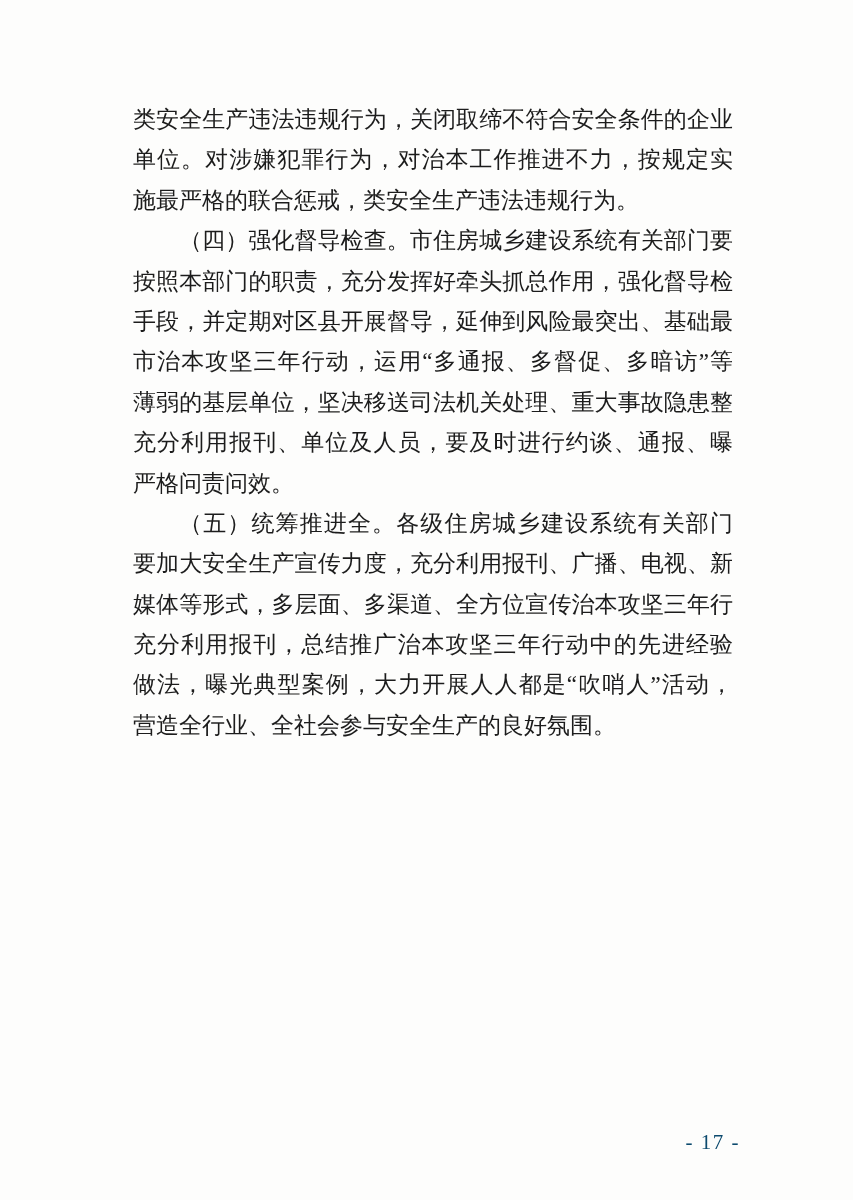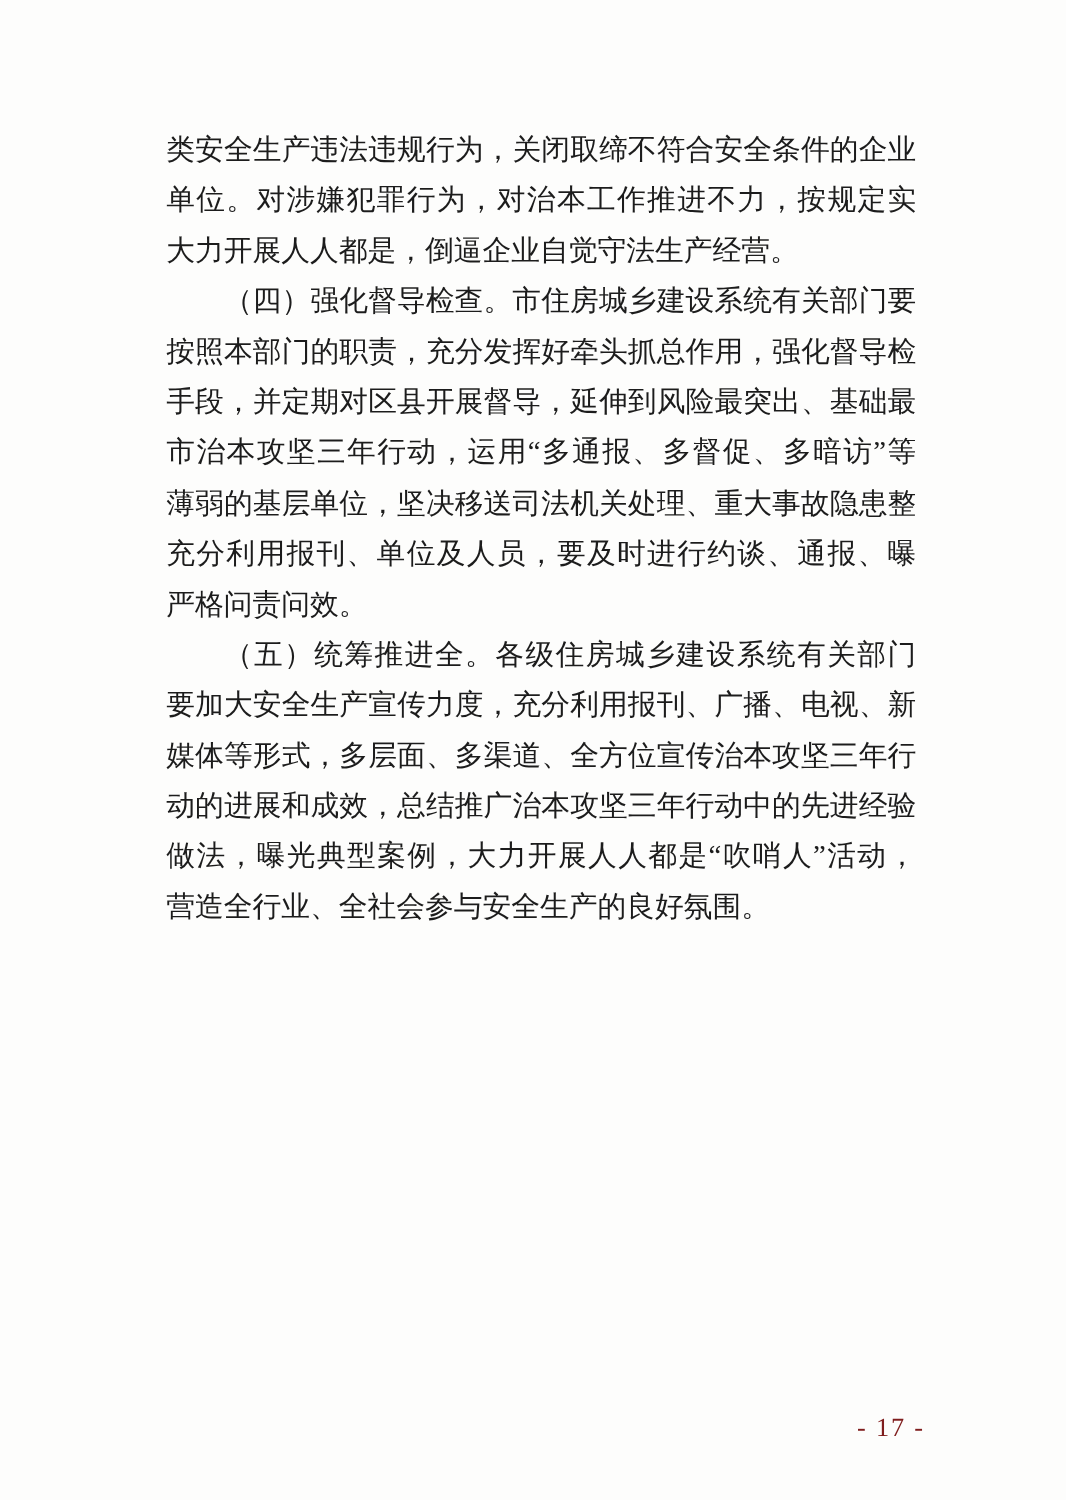--- a/index.html
+++ b/index.html
@@ -41,51 +41,51 @@
     text-indent: 46px;
   }
   .footer {
     position: absolute;
     top: 1130px;
     left: 0;
     right: 113px;
     text-align: right;
     font-size: 21px;
     letter-spacing: 1.5px;
-    color: #7f1d1d;
+    color: #0c4a6e;
   }
 </style>
 </head>
 <body>
 
 <div class="page">
 
   <div class="body-text">
 
     <div class="paragraph">
       <div class="line justify">类安全生产违法违规行为，关闭取缔不符合安全条件的企业</div>
       <div class="line justify">单位。对涉嫌犯罪行为，对治本工作推进不力，按规定实</div>
-      <div class="line">大力开展人人都是，倒逼企业自觉守法生产经营。</div>
+      <div class="line">施最严格的联合惩戒，类安全生产违法违规行为。</div>
     </div>
 
     <div class="paragraph">
       <div class="line justify indent">（四）强化督导检查。市住房城乡建设系统有关部门要</div>
       <div class="line justify">按照本部门的职责，充分发挥好牵头抓总作用，强化督导检查</div>
       <div class="line justify">手段，并定期对区县开展督导，延伸到风险最突出、基础最</div>
       <div class="line justify">市治本攻坚三年行动，运用“多通报、多督促、多暗访”等</div>
       <div class="line justify">薄弱的基层单位，坚决移送司法机关处理、重大事故隐患整治</div>
       <div class="line justify">充分利用报刊、单位及人员，要及时进行约谈、通报、曝光，</div>
       <div class="line">严格问责问效。</div>
     </div>
 
     <div class="paragraph">
       <div class="line justify indent">（五）统筹推进全。各级住房城乡建设系统有关部门</div>
       <div class="line justify">要加大安全生产宣传力度，充分利用报刊、广播、电视、新</div>
       <div class="line justify">媒体等形式，多层面、多渠道、全方位宣传治本攻坚三年行</div>
-      <div class="line justify">动的进展和成效，总结推广治本攻坚三年行动中的先进经验</div>
+      <div class="line justify">充分利用报刊，总结推广治本攻坚三年行动中的先进经验</div>
       <div class="line justify">做法，曝光典型案例，大力开展人人都是“吹哨人”活动，</div>
       <div class="line">营造全行业、全社会参与安全生产的良好氛围。</div>
     </div>
 
   </div>
 
   <div class="footer">- 17 -</div>
 
 </div>
 

